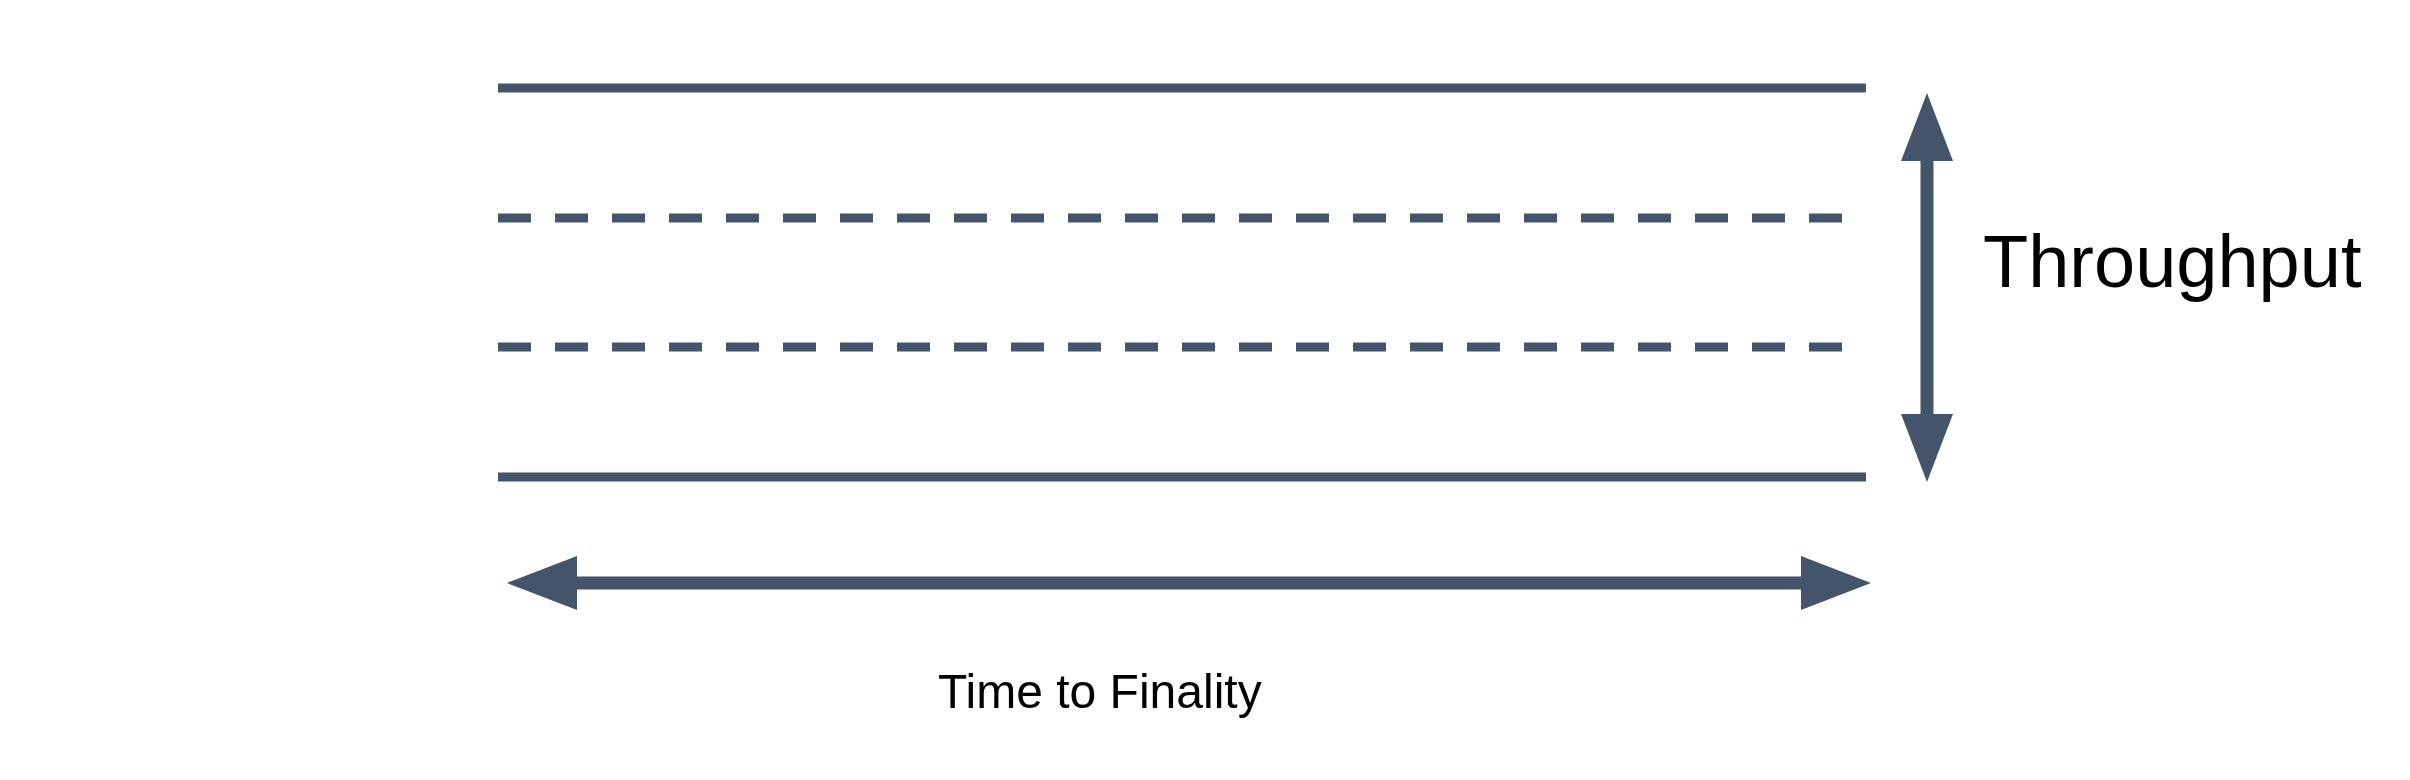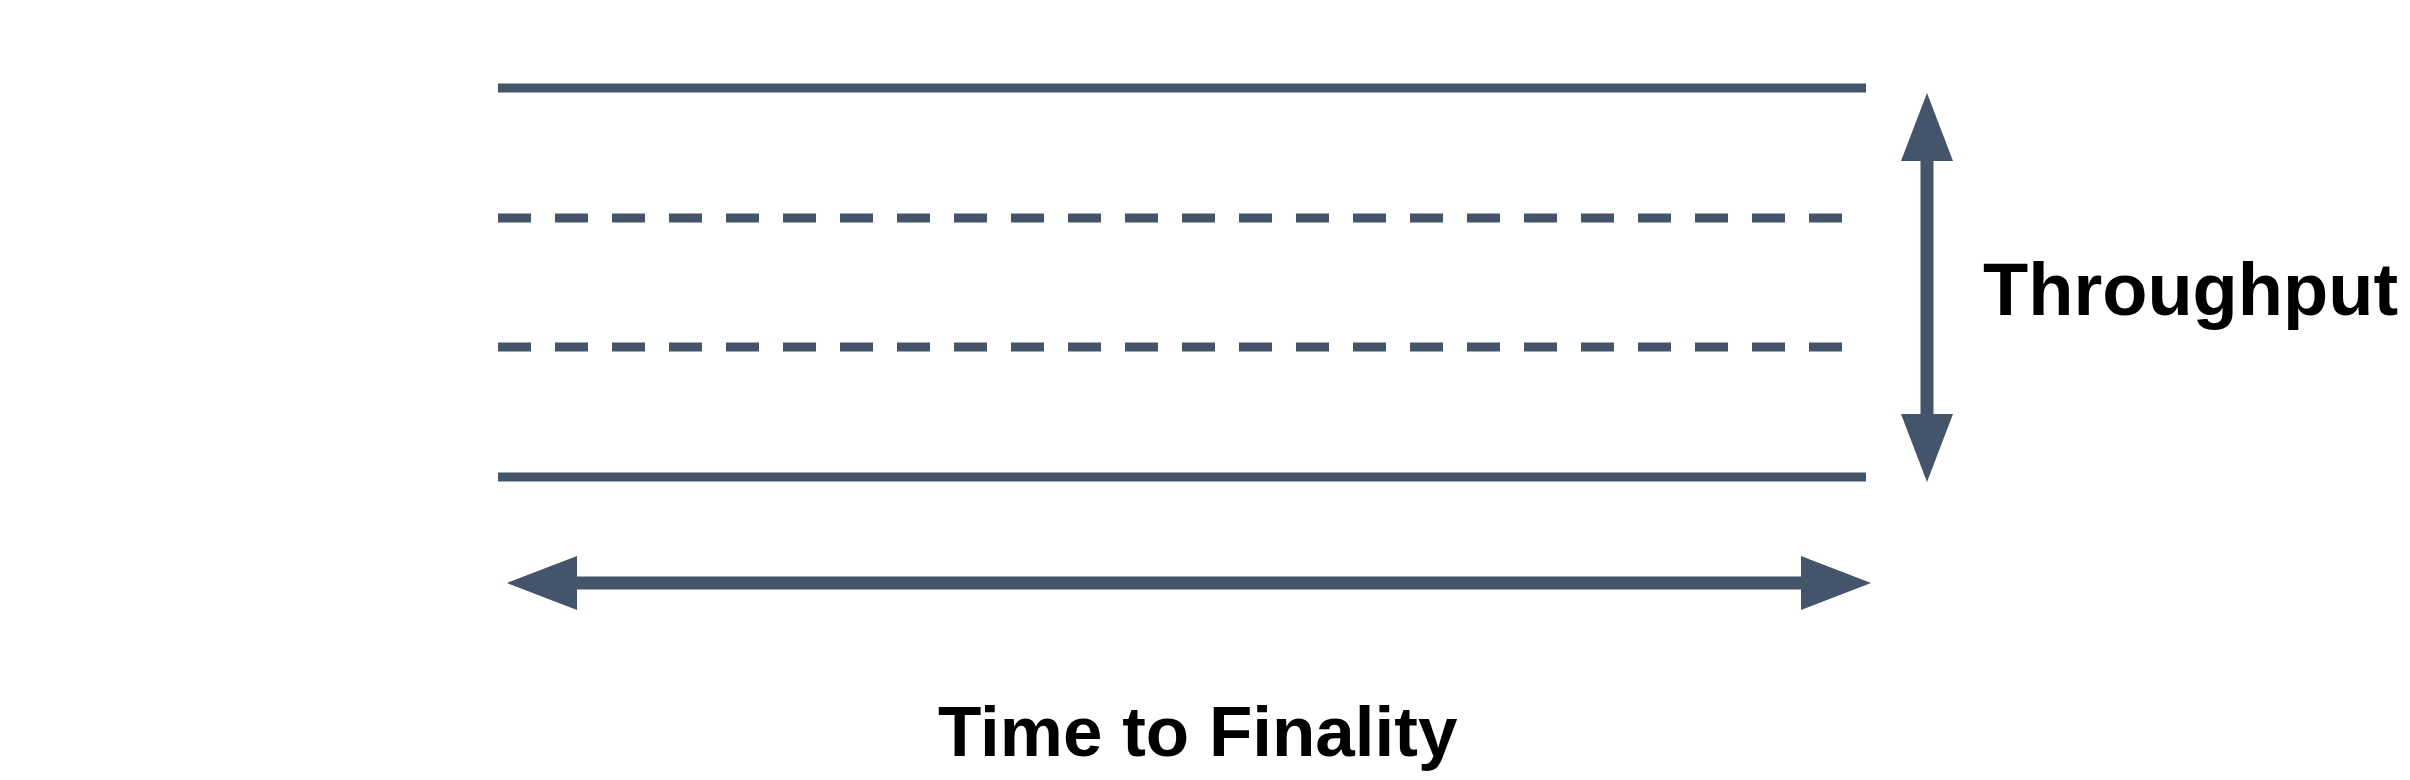--- a/index.html
+++ b/index.html
@@ -21,35 +21,34 @@
   #canvas svg {
     position: absolute;
     left: 0;
     top: 0;
     display: block;
   }
   .diagram-label {
     position: absolute;
     color: #000000;
     font-family: "Liberation Sans", sans-serif;
-    font-weight: 700;
+    font-weight: 400;
     white-space: nowrap;
     line-height: 1;
-    margin-top: 28px;
     -webkit-font-smoothing: antialiased;
   }
   #label-throughput {
     left: 1983px;
     top: 225px;
     font-size: 74px;
   }
   #label-time-to-finality {
     left: 938px;
     top: 668px;
-    font-size: 71px;
+    font-size: 48px;
   }
 </style>
 </head>
 <body>
 
 <div id="canvas">
 
   <svg width="2410" height="780" viewBox="0 0 2410 780" xmlns="http://www.w3.org/2000/svg" shape-rendering="geometricPrecision">
 
     <g>

